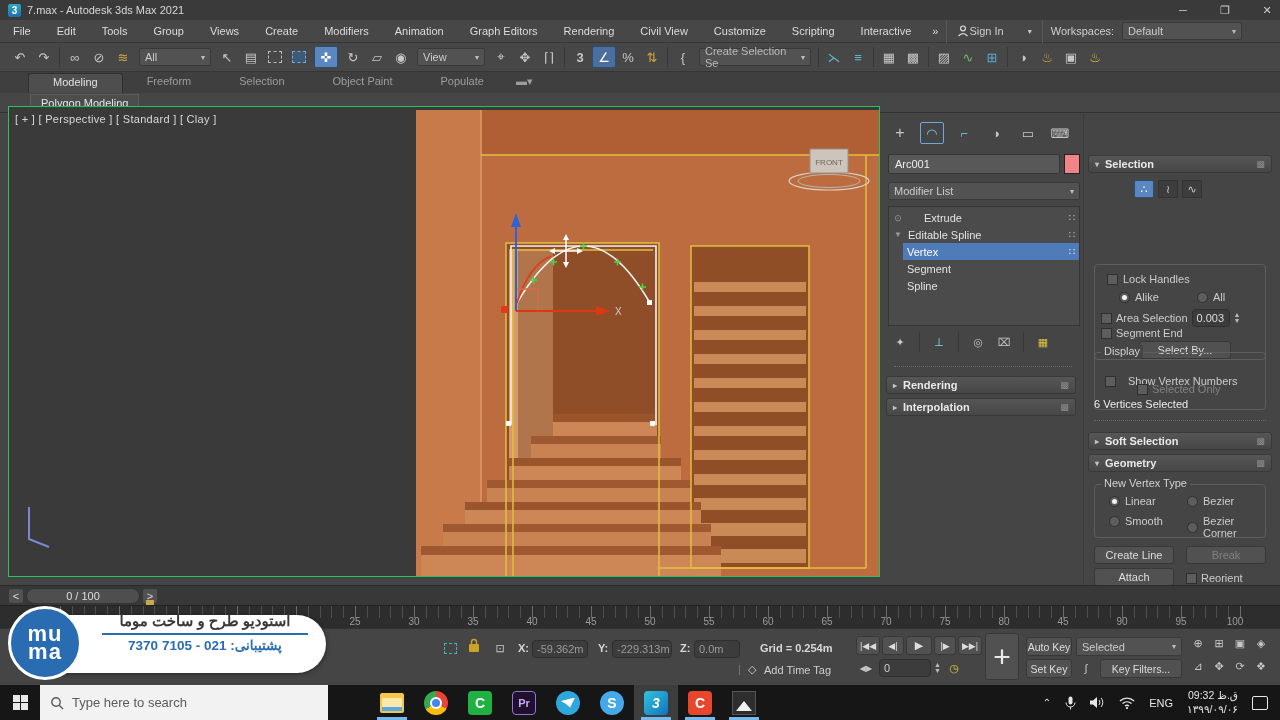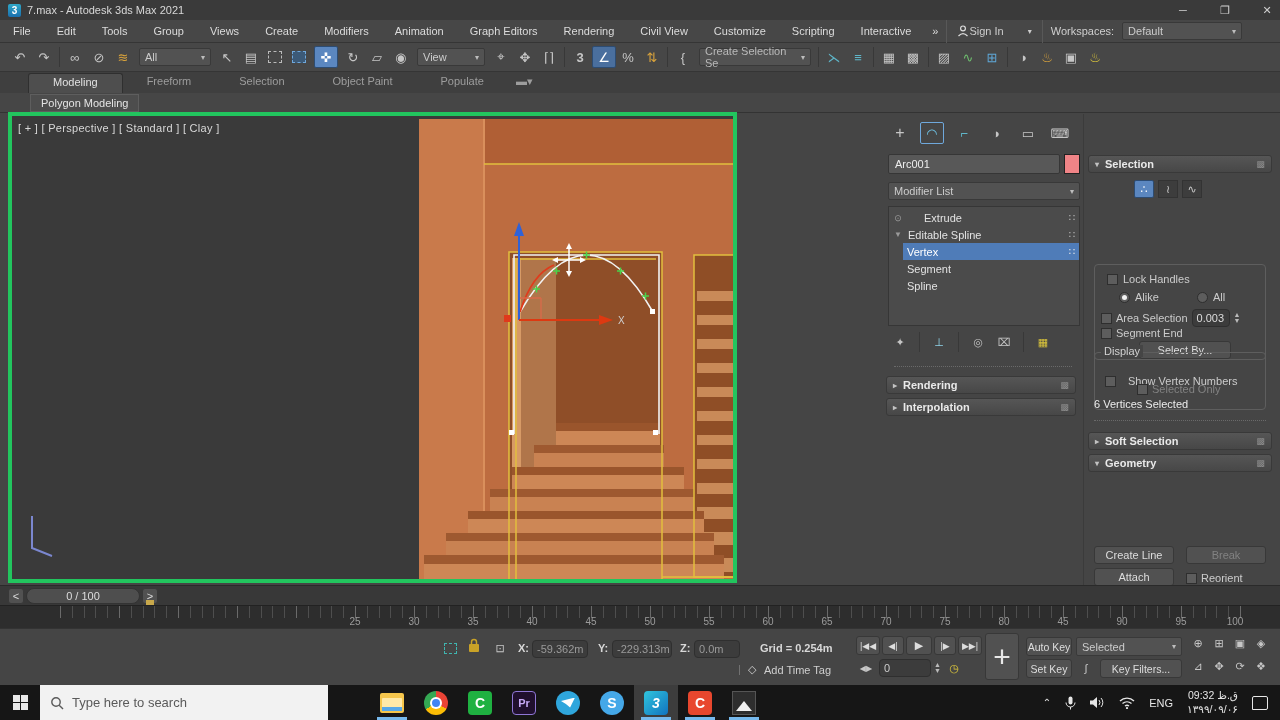--- a/index.html
+++ b/index.html
@@ -47,22 +47,22 @@
            border-bottom:1px solid #353535;display:flex;align-items:center;padding-left:8px}
   
   #ribbontabs{position:absolute;left:0;top:72px;width:1280px;height:21px;background:#3f3f3f;
               display:flex;align-items:flex-end;padding-left:28px}
   .rtab{padding:2px 24px;color:#9d9d9d;height:20px}
   .rtab.on{background:#4e4e4e;color:#e2e2e2;border:1px solid #2f2f2f;border-bottom:none;border-radius:3px 3px 0 0}
   #ribbonsub{position:absolute;left:0;top:93px;width:1280px;height:20px;background:#464646;border-bottom:1px solid #333}
   .subtab{position:absolute;left:30px;top:1px;height:18px;padding:0 10px;background:#4d4d4d;
           border:1px solid #5e5e5e;color:#e4e4e4;display:flex;align-items:center}
   
-  #viewport{position:absolute;left:8px;top:112px;width:729px;height:471px;background:#3a3a3a;
-            border:4px solid #22c55e;overflow:hidden}
+  #viewport{position:absolute;left:8px;top:106px;width:872px;height:471px;background:#3a3a3a;
+            border:1px solid #22c55e;overflow:hidden}
   #vplabel{position:absolute;left:6px;top:6px;color:#d8d8d8;font-size:11px;z-index:2;letter-spacing:.3px}
   
   #cmdpanel{position:absolute;left:880px;top:114px;width:400px;height:471px;background:#454545;overflow:hidden}
   .coldiv{position:absolute;left:203px;top:0;width:1px;height:471px;background:#3b3b3b}
   .stackbox{position:absolute;left:8px;top:92px;width:192px;height:120px;background:#4b4b4b;
             border:1px solid #363636;padding-top:2px}
   .srow{display:flex;align-items:center;height:17px;padding:0 4px;gap:5px;color:#e2e2e2}
   .srow .dots{margin-left:auto;color:#bdbdbd;font-size:10px}
   .srow.sel{background:#4f7cb8;color:#fff}
   .tree{color:#9a9a9a;font-size:9px;width:10px;text-align:center}
@@ -438,20 +438,39 @@
     <div class="roll abs" style="left:208px;top:318px;width:184px">
       <span class="arr">▸</span>
       <span>Soft Selection</span>
       <span class="grip">▩</span>
     </div>
     <div class="roll abs" style="left:208px;top:340px;width:184px">
       <span class="arr">▾</span>
       <span>Geometry</span>
       <span class="grip">▩</span>
     </div>
+    <div class="grp" style="left:214px;top:370px;width:172px;height:54px">
+      <span class="glab">New Vertex Type</span>
+      <div class="row" style="left:14px;top:10px">
+          <span class="rad on"></span>
+          <span class="lbl">Linear</span>
+        </div>
+      <div class="row" style="left:92px;top:10px">
+          <span class="rad"></span>
+          <span class="lbl">Bezier</span>
+        </div>
+      <div class="row" style="left:14px;top:30px">
+          <span class="rad"></span>
+          <span class="lbl">Smooth</span>
+        </div>
+      <div class="row" style="left:92px;top:30px">
+          <span class="rad"></span>
+          <span class="lbl">Bezier Corner</span>
+        </div>
+    </div>
     <div class="b abs" style="left:214px;top:432px;width:80px;height:18px">Create Line</div>
     <div class="b dis abs" style="left:306px;top:432px;width:80px;height:18px">Break</div>
     <div class="b abs" style="left:214px;top:454px;width:80px;height:18px">Attach</div>
     <div class="row" style="left:306px;top:458px;gap:4px">
       <span class="chk"></span>
       <span class="lbl">Reorient</span>
     </div>
   </div>
 
   <div id="trackbar">
@@ -534,20 +553,32 @@
       <span class="ic sm">◈</span>
     </div>
     <div class="row" style="left:1188px;top:28px;gap:1px">
       <span class="ic sm">⊿</span>
       <span class="ic sm">✥</span>
       <span class="ic sm">⟳</span>
       <span class="ic sm">❖</span>
     </div>
   </div>
 
+  <div id="wm">
+    <div class="pill"></div>
+    <div class="txt">
+      <div class="l1">استودیو طرح و ساخت موما</div>
+      <div class="dv"></div>
+      <div class="l2">پشتیبانی: 021 - 7105 7370</div>
+    </div>
+    <div class="circ">
+      <span>mu</span>
+      <span>ma</span>
+    </div>
+  </div>
 
   <div id="taskbar">
     <div id="start">
         <span class="wgrid">
           <i></i>
           <i></i>
           <i></i>
           <i></i>
         </span>
       </div>

